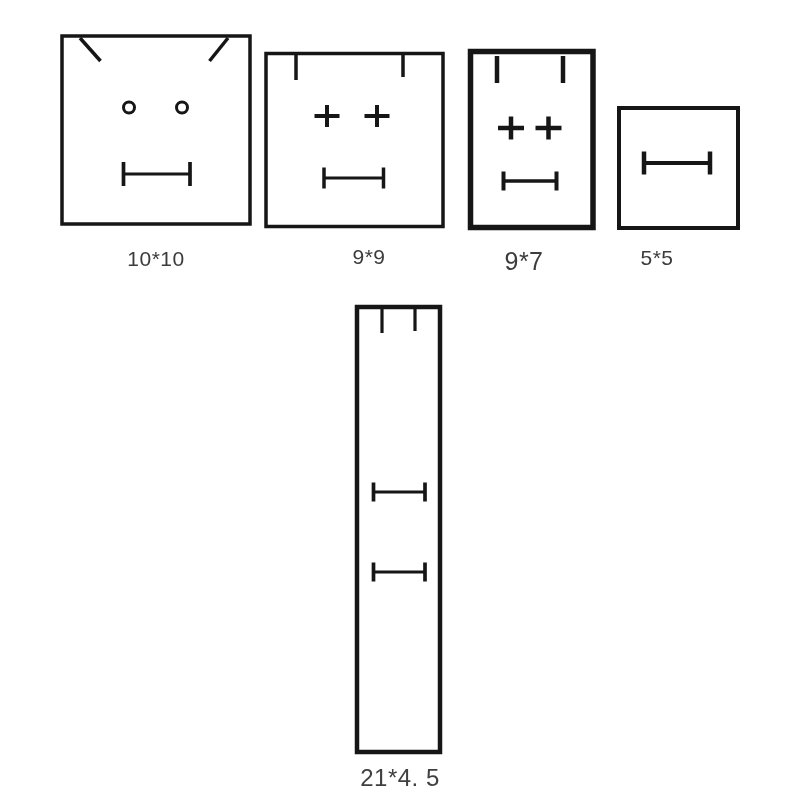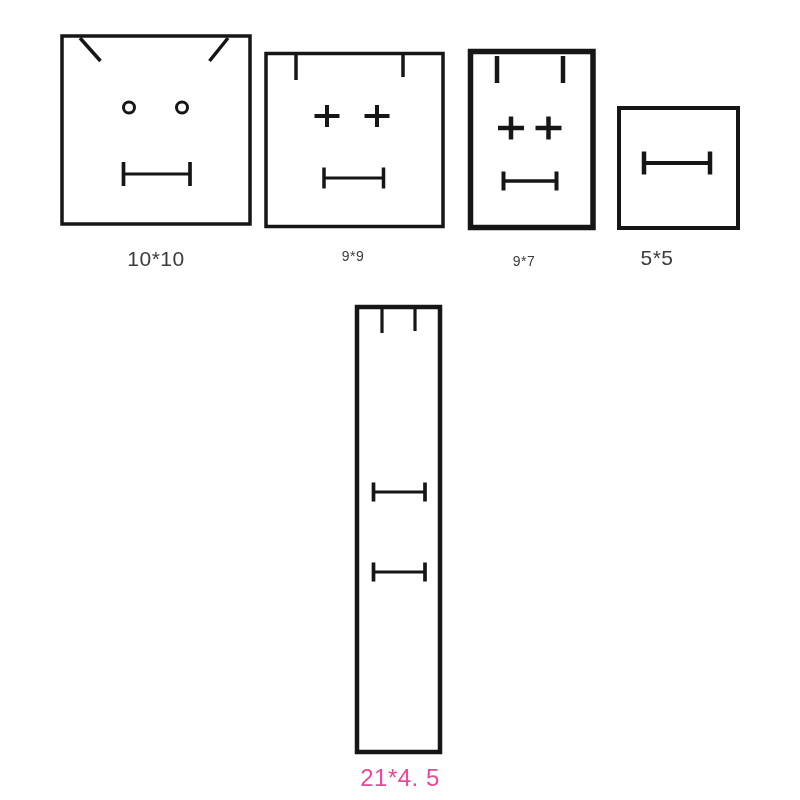--- a/index.html
+++ b/index.html
@@ -81,17 +81,17 @@
         <line x1="415" y1="309" x2="415" y2="331" stroke="#161616" stroke-width="3.2"></line>
         <line x1="373.5" y1="492" x2="425" y2="492" stroke="#161616" stroke-width="3.2"></line>
         <line x1="373.5" y1="482.5" x2="373.5" y2="501.5" stroke="#161616" stroke-width="3.7"></line>
         <line x1="425" y1="482.5" x2="425" y2="501.5" stroke="#161616" stroke-width="3.7"></line>
         <line x1="373.5" y1="572" x2="425" y2="572" stroke="#161616" stroke-width="3.2"></line>
         <line x1="373.5" y1="562.5" x2="373.5" y2="581.5" stroke="#161616" stroke-width="3.7"></line>
         <line x1="425" y1="562.5" x2="425" y2="581.5" stroke="#161616" stroke-width="3.7"></line>
       </g>
     </svg>
 <div class="size-label" style="left: 156px; top: 258px; font-size: 21px; color: rgb(60, 60, 60);">10*10</div>
-    <div class="size-label" style="left: 353px; top: 256px; font-size: 14px; color: rgb(60, 60, 60);">9*9</div>
-    <div class="size-label" style="left: 524px; top: 261px; font-size: 14px; color: rgb(60, 60, 60);">9*7</div>
+    <div class="size-label" style="left: 369px; top: 256px; font-size: 21px; color: rgb(60, 60, 60);">9*9</div>
+    <div class="size-label" style="left: 524px; top: 261px; font-size: 25px; color: rgb(60, 60, 60);">9*7</div>
     <div class="size-label" style="left: 657px; top: 257px; font-size: 21px; color: rgb(60, 60, 60);">5*5</div>
-    <div class="size-label" style="left: 400px; top: 778px; font-size: 24px; color: #ec4899;">21*4. 5</div>
+    <div class="size-label" style="left: 400px; top: 778px; font-size: 24px; color: #404040;">21*4. 5</div>
   </div>
 
 </body></html>

